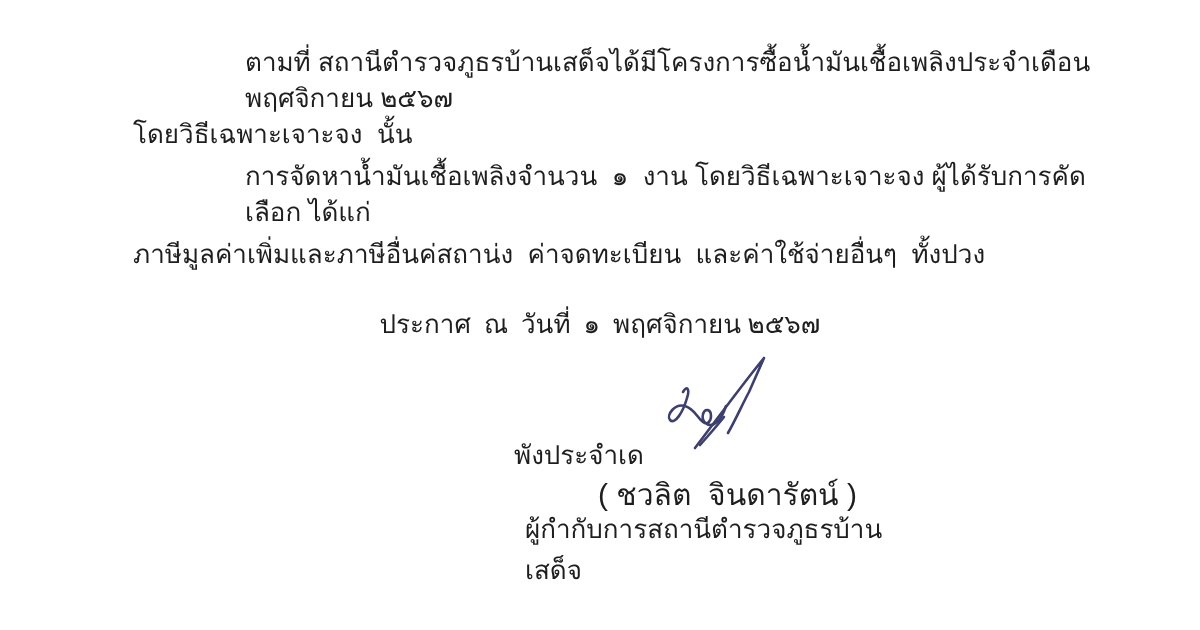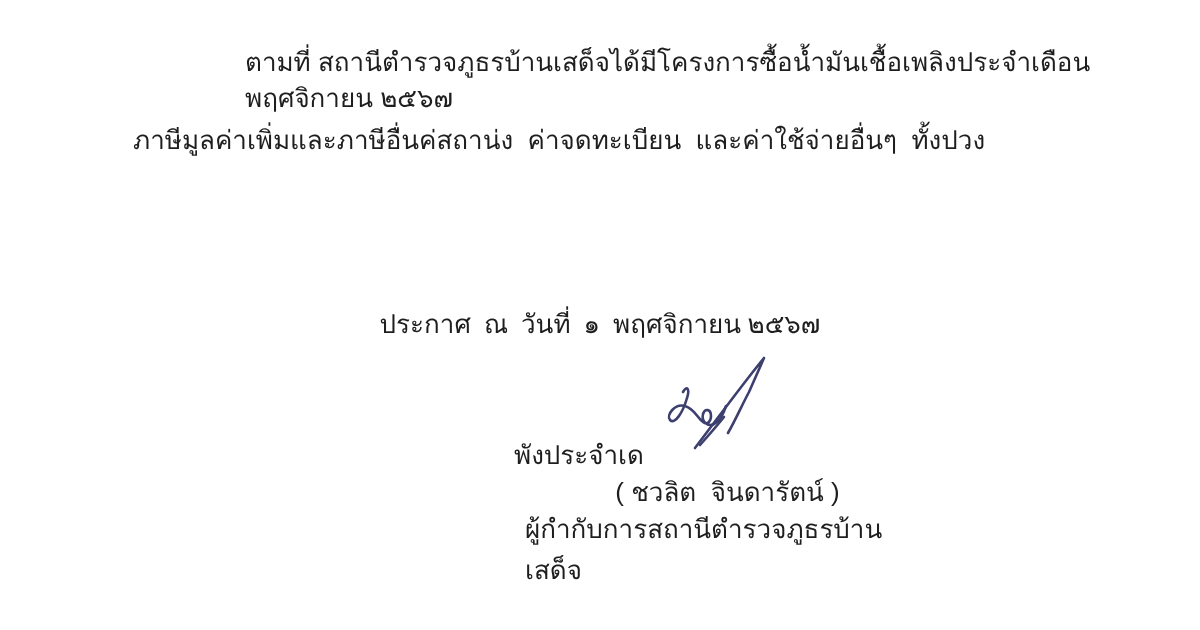--- a/index.html
+++ b/index.html
@@ -55,43 +55,45 @@
     top: 434px;
     font-size: 26px;
     white-space: pre-wrap;
   }
   .sig-name {
     position: absolute;
     left: 525px;
     top: 471px;
     width: 405px;
     text-align: center;
-    font-size: 26px;
+    font-size: 30px;
     white-space: pre-wrap;
   }
   .sig-position {
     position: absolute;
     left: 525px;
     top: 508px;
     width: 405px;
     text-align: left;
     font-size: 26px;
     white-space: pre-wrap;
   }
 </style>
 </head>
 <body>
 
 <div class="page">
 
   <div class="body-text">
     <div class="para">
       <div class="line indent">ตามที่ สถานีตำรวจภูธรบ้านเสด็จได้มีโครงการซื้อน้ำมันเชื้อเพลิงประจำเดือน พฤศจิกายน ๒๕๖๗</div>
+      <div class="line">โดยวิธีเฉพาะเจาะจง  นั้น</div>
     </div>
     <div class="para">
+      <div class="line indent">การจัดหาน้ำมันเชื้อเพลิงจำนวน  ๑  งาน โดยวิธีเฉพาะเจาะจง ผู้ได้รับการคัดเลือก ได้แก่</div>
     </div>
     <div class="para">
       <div class="line">ภาษีมูลค่าเพิ่มและภาษีอื่นค่สถาน่ง  ค่าจดทะเบียน  และค่าใช้จ่ายอื่นๆ  ทั้งปวง</div>
     </div>
   </div>
 
   <div class="announce-line">ประกาศ  ณ  วันที่  ๑  พฤศจิกายน ๒๕๖๗</div>
 
   <svg class="signature-svg" viewBox="0 0 140 100" aria-hidden="true">
     <g fill="none" stroke-width="2.6" stroke-linecap="round" stroke-linejoin="round" stroke="#3d3f6e">

